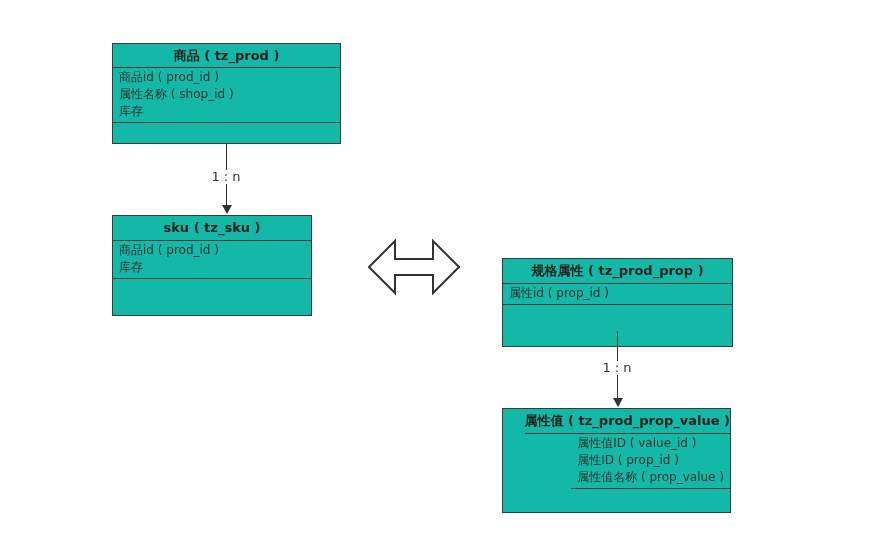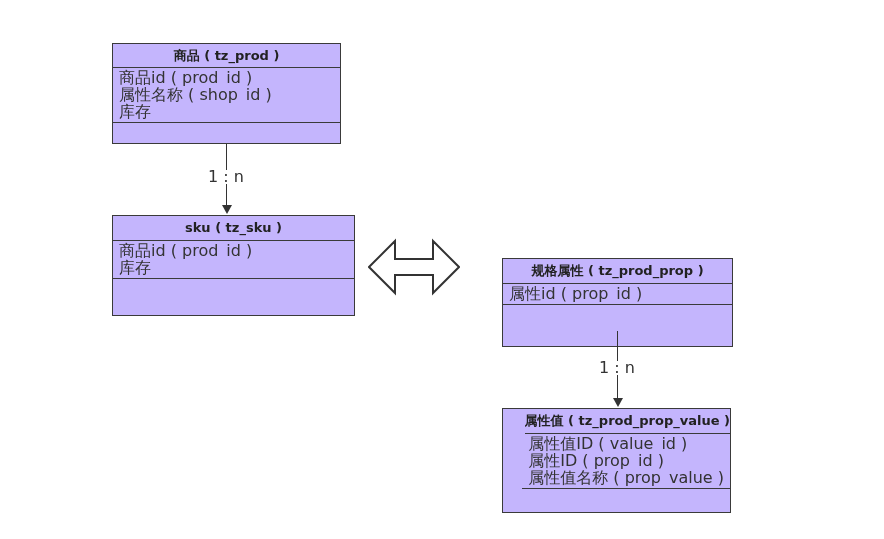--- a/index.html
+++ b/index.html
@@ -8,40 +8,40 @@
     position: relative;
     width: 884px;
     height: 539px;
     background: #ffffff;
     font-family: "DejaVu Sans", "Liberation Sans", sans-serif;
     color: #333333;
     overflow: hidden;
   }
   .entity {
     position: absolute;
-    background: #c4b5fd;
+    background: #14b8a6;
     border: 1px solid #3a3a3a;
     display: flex;
     flex-direction: column;
   }
   .entity-title {
     border-bottom: 1px solid #3a3a3a;
     text-align: center;
     font-weight: bold;
     font-size: 13px;
     line-height: 24px;
     height: 25px;
     color: #222222;
     white-space: nowrap;
     overflow: hidden;
   }
   .entity-body {
     border-bottom: 1px solid #3a3a3a;
     padding: 1px 6px 2px 6px;
-    font-size: 16px;
+    font-size: 12px;
   }
   .entity-row {
     line-height: 17px;
     white-space: nowrap;
     overflow: hidden;
   }
   .entity-footer { flex: 1; min-height: 20px; }
   .connector { position: absolute; }
   .connector-line {
     position: absolute;
@@ -51,21 +51,21 @@
   .arrow-down {
     position: absolute;
     width: 0;
     height: 0;
     border-left: 5px solid transparent;
     border-right: 5px solid transparent;
     border-top: 9px solid #333333;
   }
   .cardinality-label {
     position: absolute;
-    font-size: 16px;
+    font-size: 13px;
     line-height: 14px;
     color: #333333;
     background: #ffffff;
     text-align: center;
     width: 44px;
     white-space: nowrap;
   }
   .double-arrow { position: absolute; }
 </style>
 </head>
@@ -82,21 +82,21 @@
     </div>
     <div class="entity-footer"></div>
   </div>
 
   <div class="connector">
     <div class="connector-line" style="left:226px; top:144px; height:62px;"></div>
     <div class="arrow-down" style="left:222px; top:205px;"></div>
     <div class="cardinality-label" style="left:204px; top:170px;">1 : n</div>
   </div>
 
-  <div class="entity" style="left:112px; top:215px; width:243px; height:101px;">
+  <div class="entity" style="left:112px; top:215px; width:200px; height:101px;">
     <div class="entity-title">sku ( tz_sku )</div>
     <div class="entity-body">
       <div class="entity-row">商品id ( prod_id )</div>
       <div class="entity-row">库存</div>
     </div>
     <div class="entity-footer"></div>
   </div>
 
   <svg class="double-arrow" style="left:368px; top:238px;" width="92" height="58" viewBox="0 0 92 58">
     <polygon points="1,29 27,3 27,21 65,21 65,3 91,29 65,55 65,37 27,37 27,55" fill="#ffffff" stroke="#333333" stroke-width="2"></polygon>

